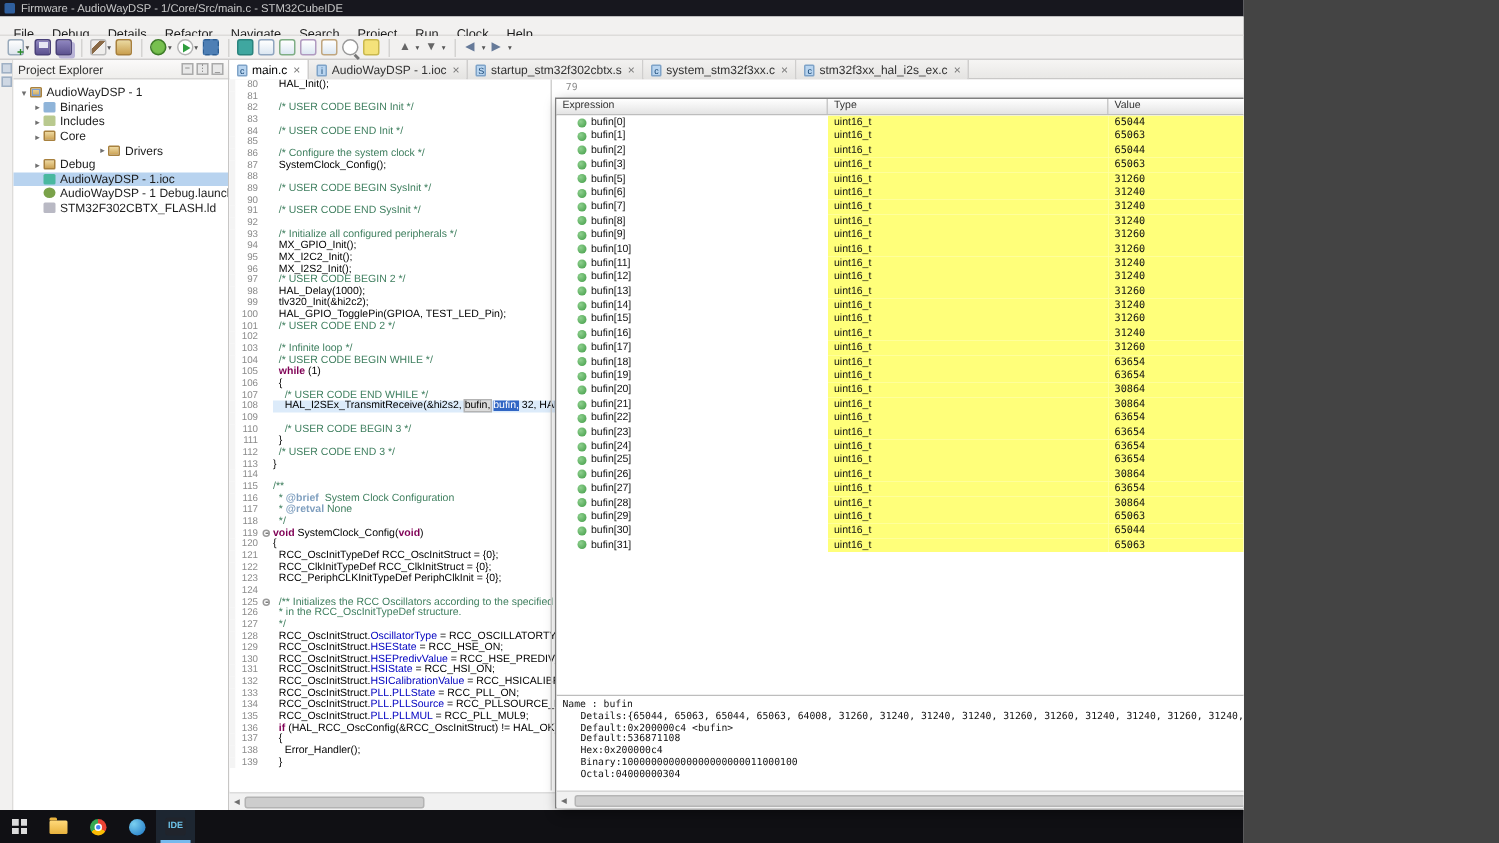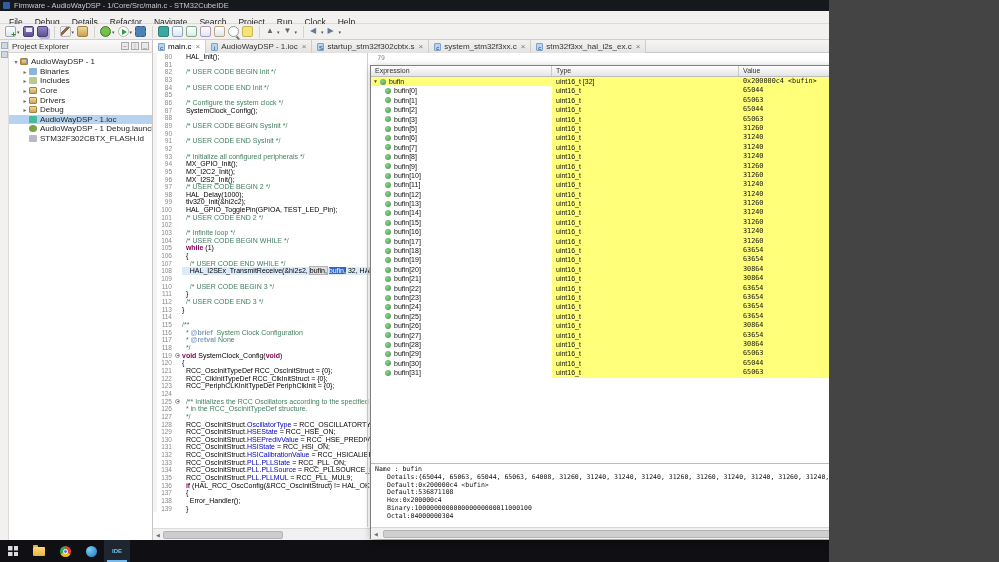--- a/index.html
+++ b/index.html
@@ -312,21 +312,21 @@
           <div class="trow" style="padding-left: 12px;">
             <span class="tarrow">▸</span>
             <span class="fi fi-includes"></span>
             <span>Includes</span>
           </div>
           <div class="trow" style="padding-left: 12px;">
             <span class="tarrow">▸</span>
             <span class="fi fi-folder"></span>
             <span>Core</span>
           </div>
-          <div class="trow" style="padding-left: 12px;">
+          <div class="trow" style="padding-left: 12px; justify-content: center;">
             <span class="tarrow">▸</span>
             <span class="fi fi-folder"></span>
             <span>Drivers</span>
           </div>
           <div class="trow" style="padding-left: 12px;">
             <span class="tarrow">▸</span>
             <span class="fi fi-folder"></span>
             <span>Debug</span>
           </div>
           <div class="trow selected" style="padding-left: 12px;">
@@ -477,29 +477,20 @@
   </div>
 
   <div class="popup">
     <div class="ehead" id="expr-head">
         <div class="hc0">Expression</div>
         <div class="hc1">Type</div>
         <div class="hc2">Value</div>
       </div>
     <div class="ebody">
       <div id="expr-rows">
-          <div class="erow parent">
-            <div class="ec ec-exp yellow">
-              <span class="exp-tri">▼</span>
-              <span class="var-ico"></span>
-              <span>bufin</span>
-            </div>
-            <div class="ec ec-type yellow">uint16_t [32]</div>
-            <div class="ec ec-val yellow">0x200000c4 &lt;bufin&gt;</div>
-          </div>
           <div class="erow">
             <div class="ec ec-exp">
               <span class="child-pad"></span>
               <span class="var-ico"></span>
               <span>bufin[0]</span>
             </div>
             <div class="ec ec-type yellow">uint16_t</div>
             <div class="ec ec-val yellow">65044</div>
           </div>
           <div class="erow">

